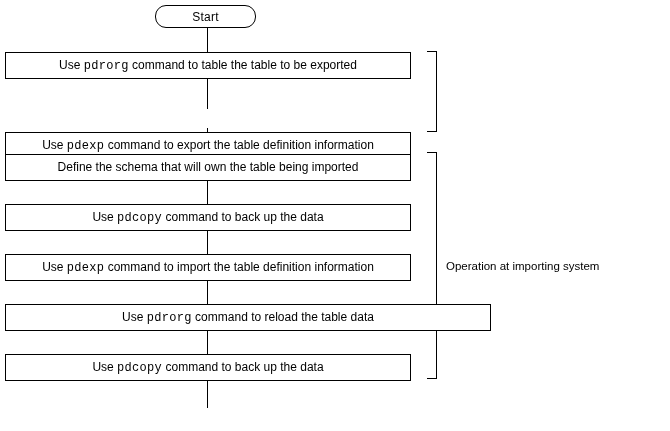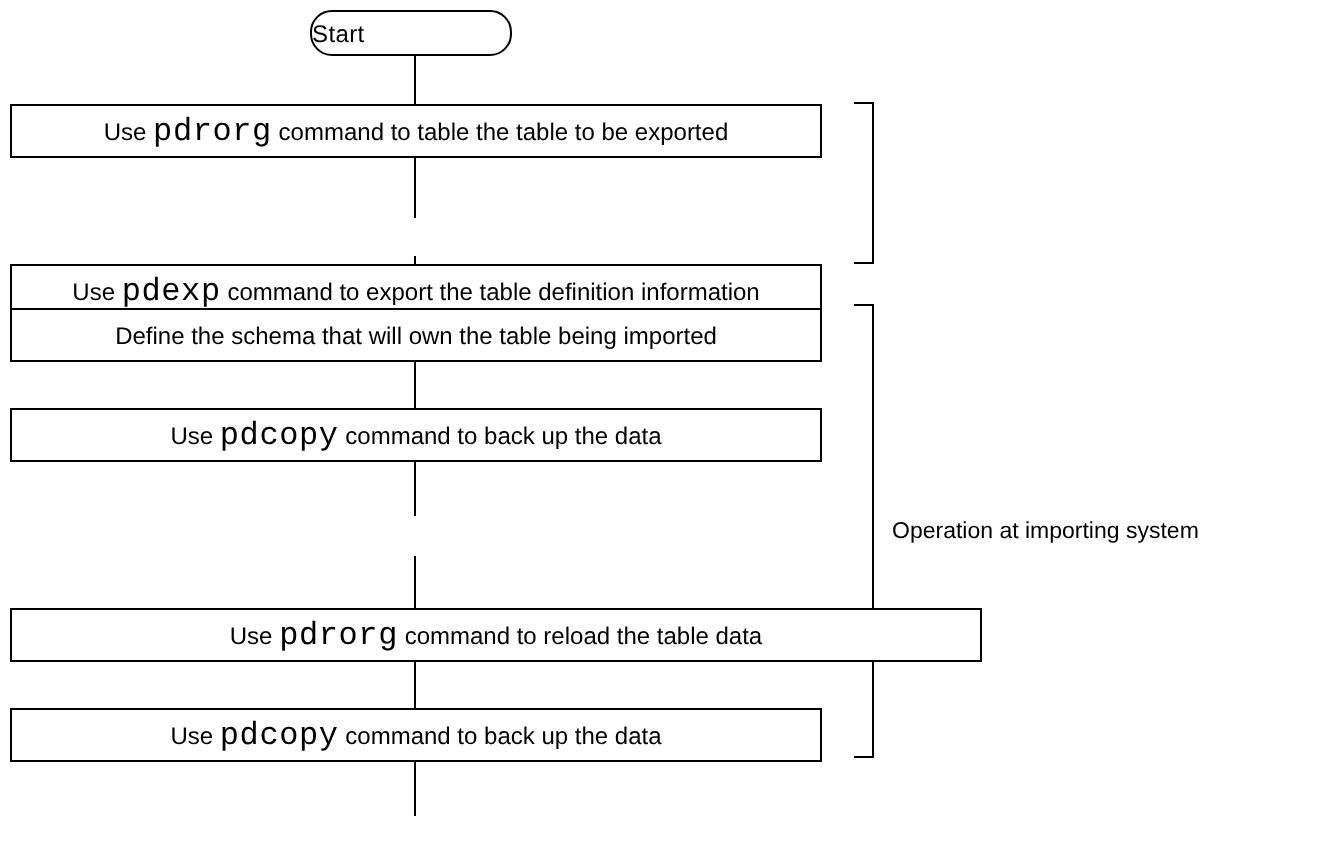--- a/index.html
+++ b/index.html
@@ -19,20 +19,21 @@
 
   
   .terminator {
     position: absolute;
     box-sizing: border-box;
     border: 1px solid #000000;
     border-radius: 11px;
     background: #ffffff;
     display: flex;
     align-items: center;
+    justify-content: center;
     font-size: 12px;
     line-height: 1;
     letter-spacing: 0.2px;
     z-index: 3;
   }
 
   
   .process {
     position: absolute;
     box-sizing: border-box;
@@ -44,21 +45,21 @@
     font-size: 12px;
     line-height: 1;
     white-space: nowrap;
     z-index: 3;
   }
   .process .txt {
     display: inline-block;
   }
   .cmd {
     font-family: "Liberation Mono", "DejaVu Sans Mono", monospace;
-    font-size: 16px;
+    font-size: 12px;
     letter-spacing: 0.3px;
   }
 
   
   .connector {
     position: absolute;
     width: 1px;
     background: #000000;
     z-index: 1;
   }
@@ -117,20 +118,25 @@
       <span>Define the schema that will own the table being imported</span><span class="cmd"></span><span></span>
     </span>
   </div>
 
   <div class="process" style="left:5px; top:204px; width:406px; height:27px;">
     <span class="txt">
       <span>Use </span><span class="cmd">pdcopy</span><span> command to back up the data</span>
     </span>
   </div>
 
+  <div class="process" style="left:5px; top:254px; width:406px; height:27px;">
+    <span class="txt">
+      <span>Use </span><span class="cmd">pdexp</span><span> command to import the table definition information</span>
+    </span>
+  </div>
 
   <div class="process" style="left:5px; top:304px; width:486px; height:27px;">
     <span class="txt">
       <span>Use </span><span class="cmd">pdrorg</span><span> command to reload the table data</span>
     </span>
   </div>
 
   <div class="process" style="left:5px; top:354px; width:406px; height:27px;">
     <span class="txt">
       <span>Use </span><span class="cmd">pdcopy</span><span> command to back up the data</span>

